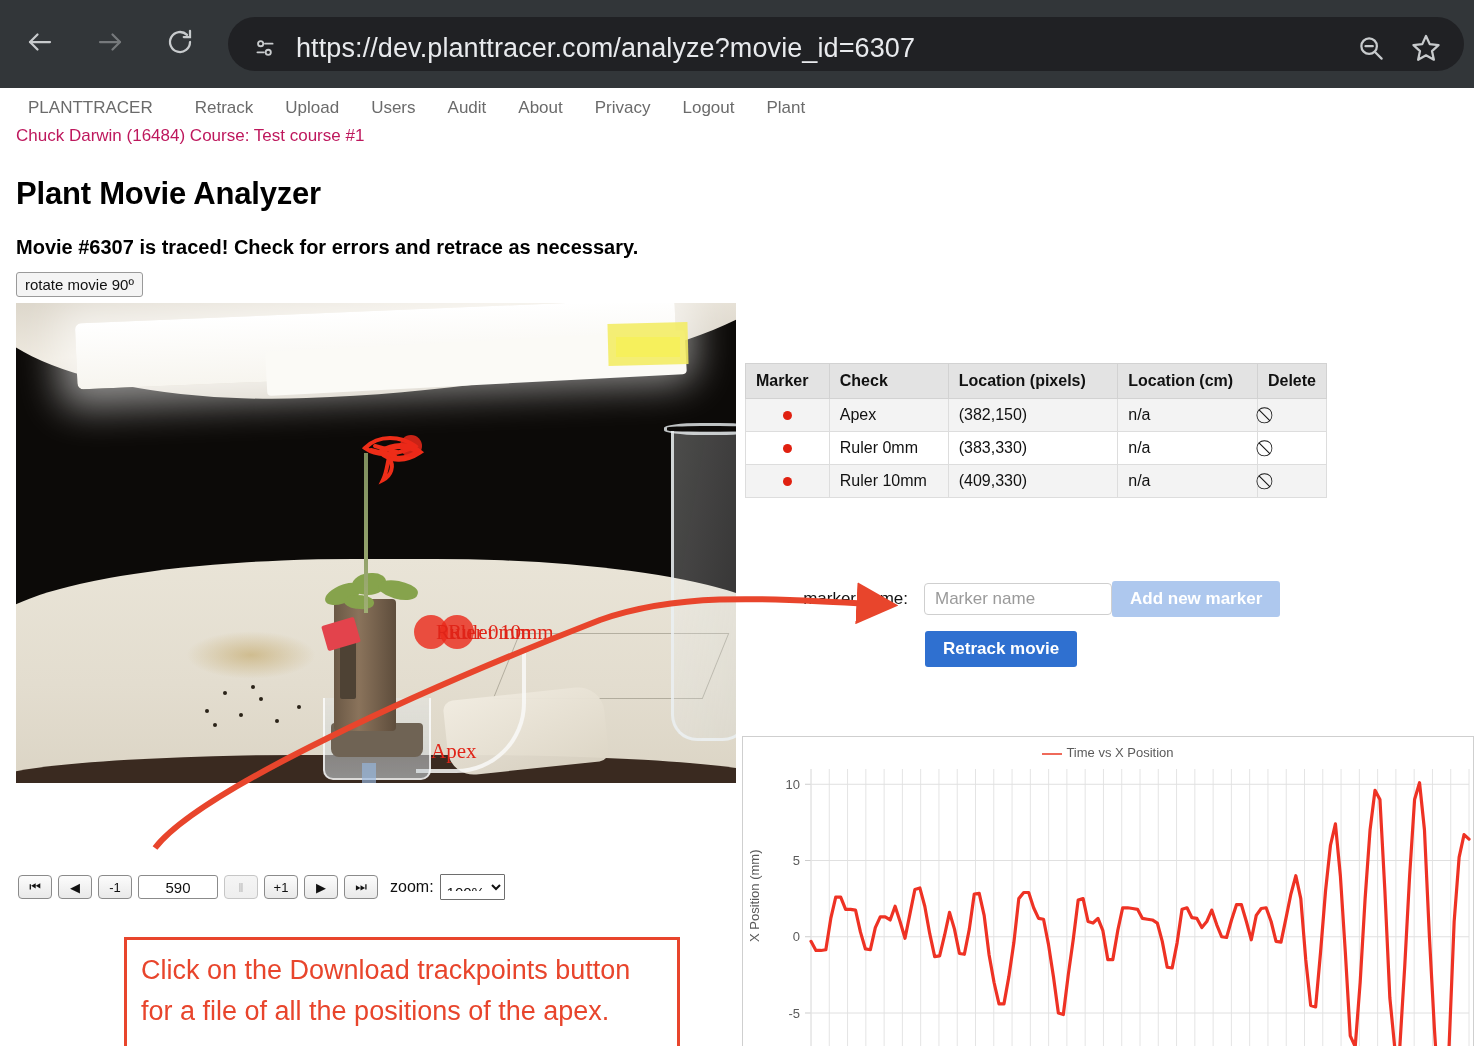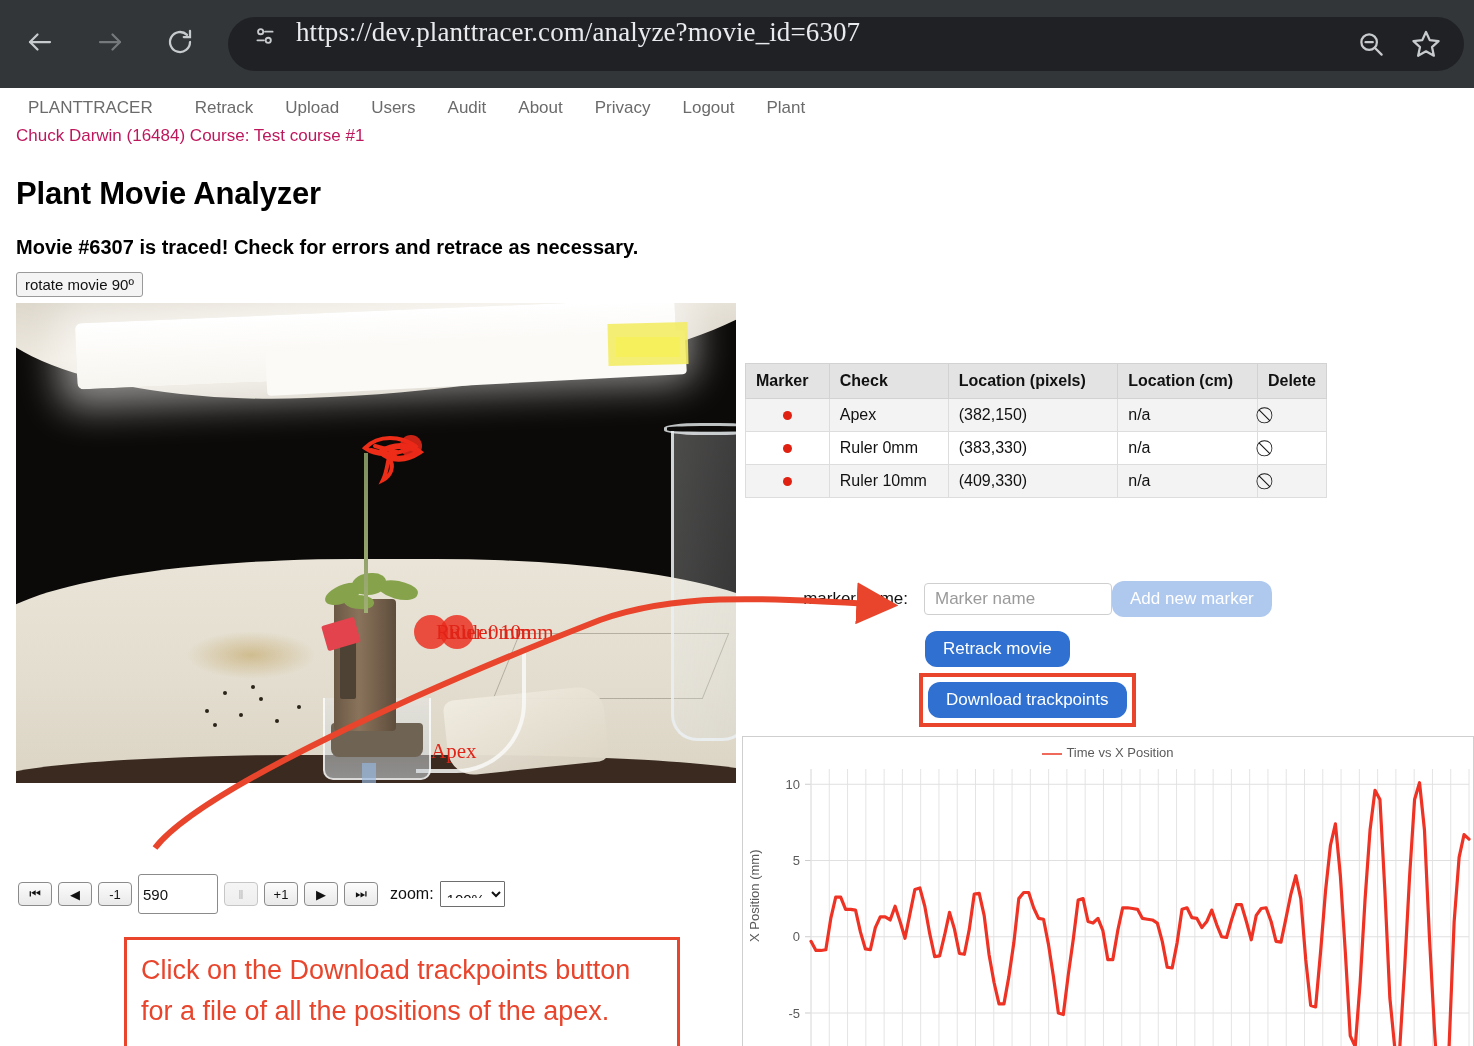--- a/index.html
+++ b/index.html
@@ -25,24 +25,23 @@
   }
   .nav-btn.back { margin-left: 18px; }
   .nav-btn.fwd  { margin-left: 26px; color: #76797c; }
   .nav-btn.reload { margin-left: 26px; }
   .omnibox {
     margin-left: 26px;
     flex: 1 1 auto;
     height: 54px;
     background: #202124;
     border-radius: 27px;
-    display: flex; 
-    padding: 0 16px 0 18px;
+    display: flex; align-items: center;
+    padding: 8px 16px 0 18px;
     margin-right: 10px;
-    font-family: Liberation Serif, serif;
   }
   .site-info {
     width: 38px; height: 38px; flex: none;
     display: flex; align-items: center; justify-content: center;
     color: #c8cbcd;
   }
   .url-text {
     margin-left: 12px;
     color: #e8eaed;
     font-size: 27px;
@@ -160,23 +159,24 @@
   }
   .ctl {
     background: linear-gradient(180deg,#fcfcfc,#e9e9e9);
     border: 1px solid #8b8b8b; border-radius: 4px;
     min-width: 34px; height: 24px; font-size: 13px; color: #111;
     display: flex; align-items: center; justify-content: center;
     cursor: pointer; padding: 0 6px;
   }
   .ctl.disabled { color: #b9b9b9; background: linear-gradient(180deg,#f5f5f5,#eee); border-color:#c6c6c6; }
   .frameinput {
-    width: 80px; height: 40px; border: 1px solid #8b8b8b; border-radius: 3px;
+    width: 80px; height: 24px; border: 1px solid #8b8b8b; border-radius: 3px;
     font-size: 15px; padding: 0 4px; color: #111; background:#fff;
     font-family: "Liberation Sans", sans-serif;
+    text-align: center;
   }
   .zoomlabel { font-size: 16px; color: #111; margin-left: 6px; }
   .zoomsel {
     height: 26px; border: 1px solid #6e6e6e; border-radius: 1px;
     font-size: 15px; background: #fff; color:#111; padding: 8px 2px;
     font-family: "Liberation Sans", sans-serif;
   }
 
   
   .callout {
@@ -213,22 +213,22 @@
   .addmarker-text { position: absolute; left: 748px; top: 454px; font-size: 17px; color: #111; }
   .formrow { position: absolute; left: 748px; top: 493px; display:flex; align-items:center; }
   .mname-label { font-size: 17px; color: #111; width: 176px; text-align:right; padding-right: 16px; }
   .mname-input {
     width: 188px; height: 32px; border: 1px solid #cfcfcf; border-radius: 4px;
     font-size: 17px; padding: 0 10px; color: #111;
     font-family: "Liberation Sans", sans-serif;
   }
   .mname-input::placeholder { color: #9a9a9a; }
   .btn {
-    border: none; border-radius: 12px; color: #fff; font-size: 17px;
-    padding: 8px 18px; cursor: pointer; font-family: "Liberation Sans", sans-serif;
+    border: none; border-radius: 3px; color: #fff; font-size: 17px;
+    padding: 8px 18px; cursor: pointer; font-family: "Liberation Sans", sans-serif; font-weight: bold;
   }
   .btn-blue { background: #2f70d0; }
   .btn-light { background: #aec8ee; cursor: default; }
   .retrack-wrap { position: absolute; left: 925px; top: 543px; }
   .download-box {
     position: absolute; left: 919px; top: 585px;
     border: 4px solid #e8452c; background: #fff; padding: 5px;
   }
 
   
@@ -443,23 +443,20 @@
   <div class="formrow">
     <span class="mname-label">marker name:</span>
     <input class="mname-input" placeholder="Marker name" style="">
     <button class="btn btn-light">Add new marker</button>
   </div>
 
   <div class="retrack-wrap">
     <button class="btn btn-blue">Retrack movie</button>
   </div>
 
-  <div class="download-box">
-    <button class="btn btn-blue">Download trackpoints</button>
-  </div>
 
   <div class="chartbox">
     <div class="legend">
       <span class="ln"></span><span>Time vs X Position</span>
     </div>
     <div class="ylabel">X Position (mm)</div>
     <svg class="chart-svg" id="chart-svg" width="732" height="398">
         <line x1="68" y1="32" x2="68" y2="398" stroke="#e4e4e4" stroke-width="1"></line>
         <line x1="86.27777777777777" y1="32" x2="86.27777777777777" y2="398" stroke="#e4e4e4" stroke-width="1"></line>
         <line x1="104.55555555555554" y1="32" x2="104.55555555555554" y2="398" stroke="#e4e4e4" stroke-width="1"></line>

